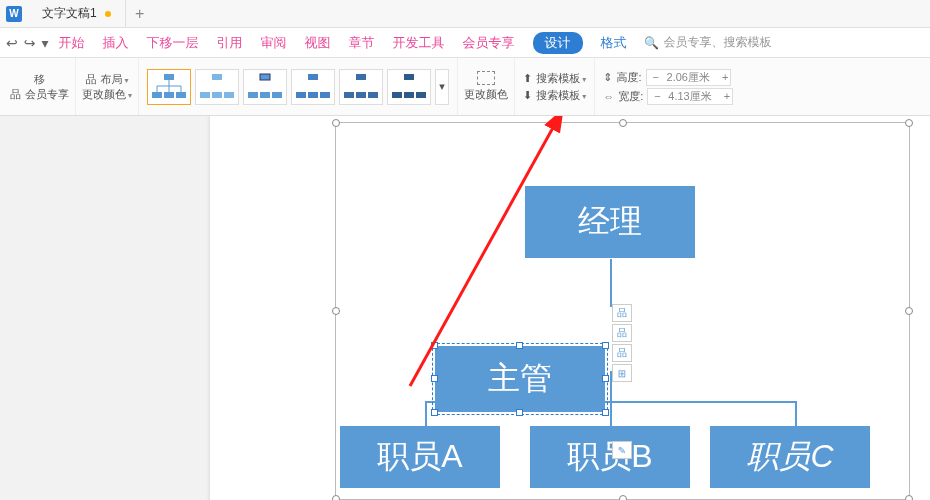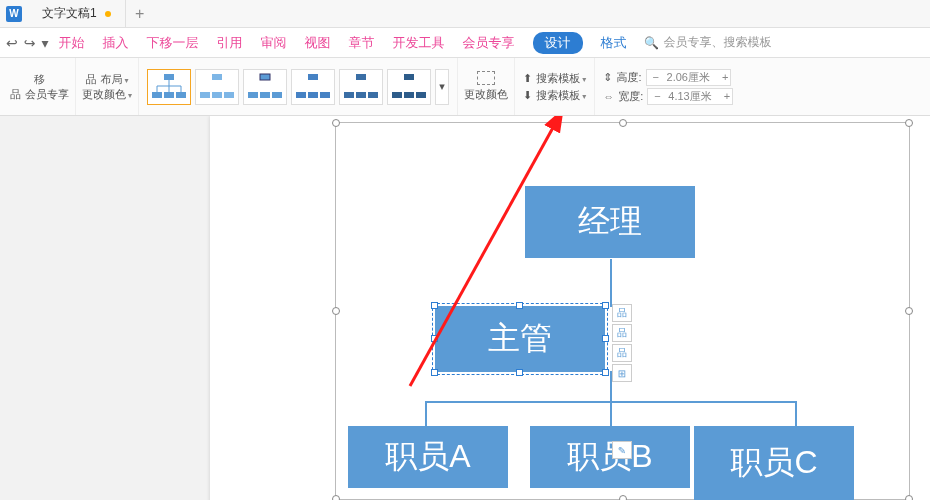--- a/index.html
+++ b/index.html
@@ -38,21 +38,21 @@
   .spin { display: inline-flex; align-items: center; border: 1px solid #ddd; background: #fff; }
   .spin span { padding: 0 6px; font-size: 11px; color: #888; }
   .spin .btn { width: 14px; text-align: center; color: #888; cursor: pointer; }
 
   
   .canvas-area { position: relative; background: #f2f2f2; height: calc(500px - 28px - 30px - 58px); overflow: hidden; }
   .page { position: absolute; left: 210px; top: 0; width: 720px; height: 900px; background: #fff; box-shadow: 0 0 4px rgba(0,0,0,0.15); }
   .sel-handle { position: absolute; width: 8px; height: 8px; border: 1px solid #888; background: #fff; border-radius: 50%; }
   .sel-box { position: absolute; border: 1px solid #bbb; }
   .node { position: absolute; background: #5b9bd5; color: #fff; display: flex; align-items: center; justify-content: center; font-size: 32px; font-weight: 300; }
-  .node.sel { outline: 1px dashed #2d7dd2; outline-offset: 2px; }
+  .node.sel { outline: 1px dashed #2d7dd2; outline-offset: 2px; margin-top: 40px; }
   .node.sel .h { position: absolute; width: 7px; height: 7px; background: #fff; border: 1px solid #2d7dd2; }
   .conn { position: absolute; background: #5b9bd5; }
   .float-tools { position: absolute; display: flex; flex-direction: column; gap: 2px; }
   .float-tools .ft { width: 20px; height: 18px; background: #fff; border: 1px solid #ccc; display: flex; align-items: center; justify-content: center; font-size: 10px; color: #5b9bd5; cursor: pointer; }
   .arrow { position: absolute; pointer-events: none; }
 </style>
 </head>
 <body>
 
 <div class="titlebar">
@@ -228,23 +228,23 @@
     <div class="h" style="left:-4px; top:-4px;"></div>
       <div class="h" style="right:-4px; top:-4px;"></div>
     <div class="h" style="left:-4px; bottom:-4px;"></div>
       <div class="h" style="right:-4px; bottom:-4px;"></div>
     <div class="h" style="left:50%; top:-4px; margin-left:-4px;"></div>
       <div class="h" style="left:50%; bottom:-4px; margin-left:-4px;"></div>
     <div class="h" style="left:-4px; top:50%; margin-top:-4px;"></div>
       <div class="h" style="right:-4px; top:50%; margin-top:-4px;"></div>
   </div>
 
-  <div class="node" style="left:348px; top:310px; width:160px; height:62px;">职员A</div>
+  <div class="node" style="left:340px; top:310px; width:160px; height:62px;">职员A</div>
   <div class="node" style="left:530px; top:310px; width:160px; height:62px;">职员B</div>
-  <div class="node" style="left:694px; top:310px; width:160px; height:74px;">职员C</div>
+  <div class="node" style="left:710px; top:310px; width:160px; height:62px;font-style:italic;">职员C</div>
 
   <div class="float-tools" style="left:612px; top:188px;">
     <div class="ft">品</div>
     <div class="ft">品</div>
     <div class="ft">品</div>
     <div class="ft">⊞</div>
   </div>
   <div class="float-tools" style="left:612px; top:325px; flex-direction:row;">
     <div class="ft">✎</div>
   </div>

